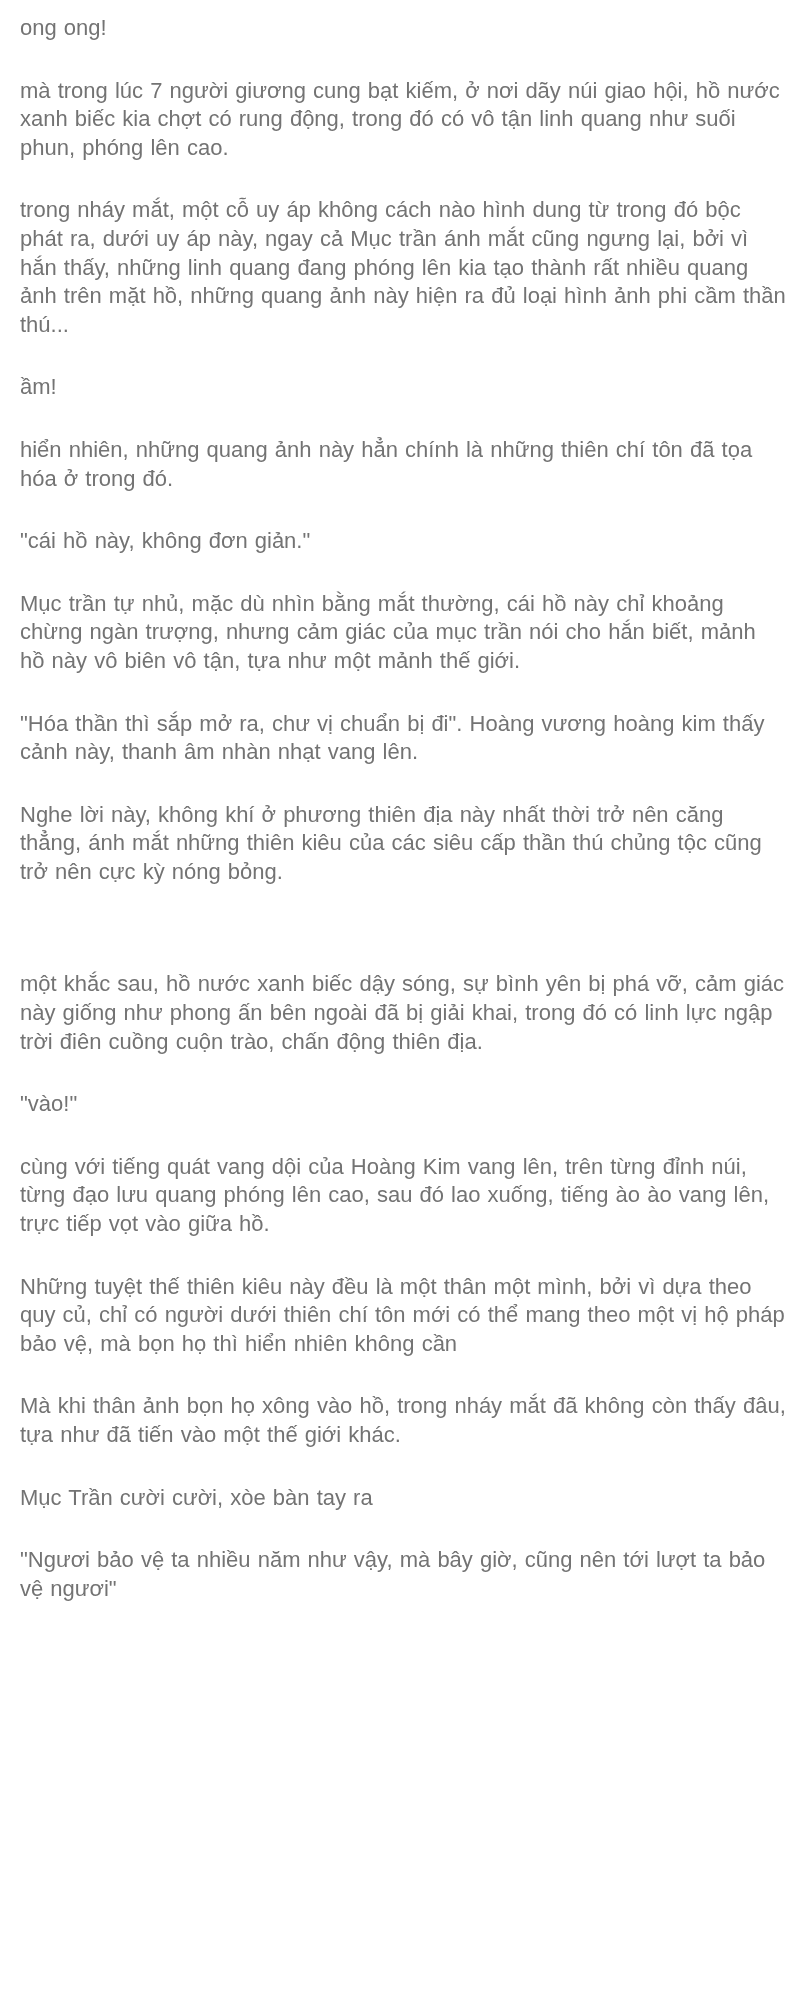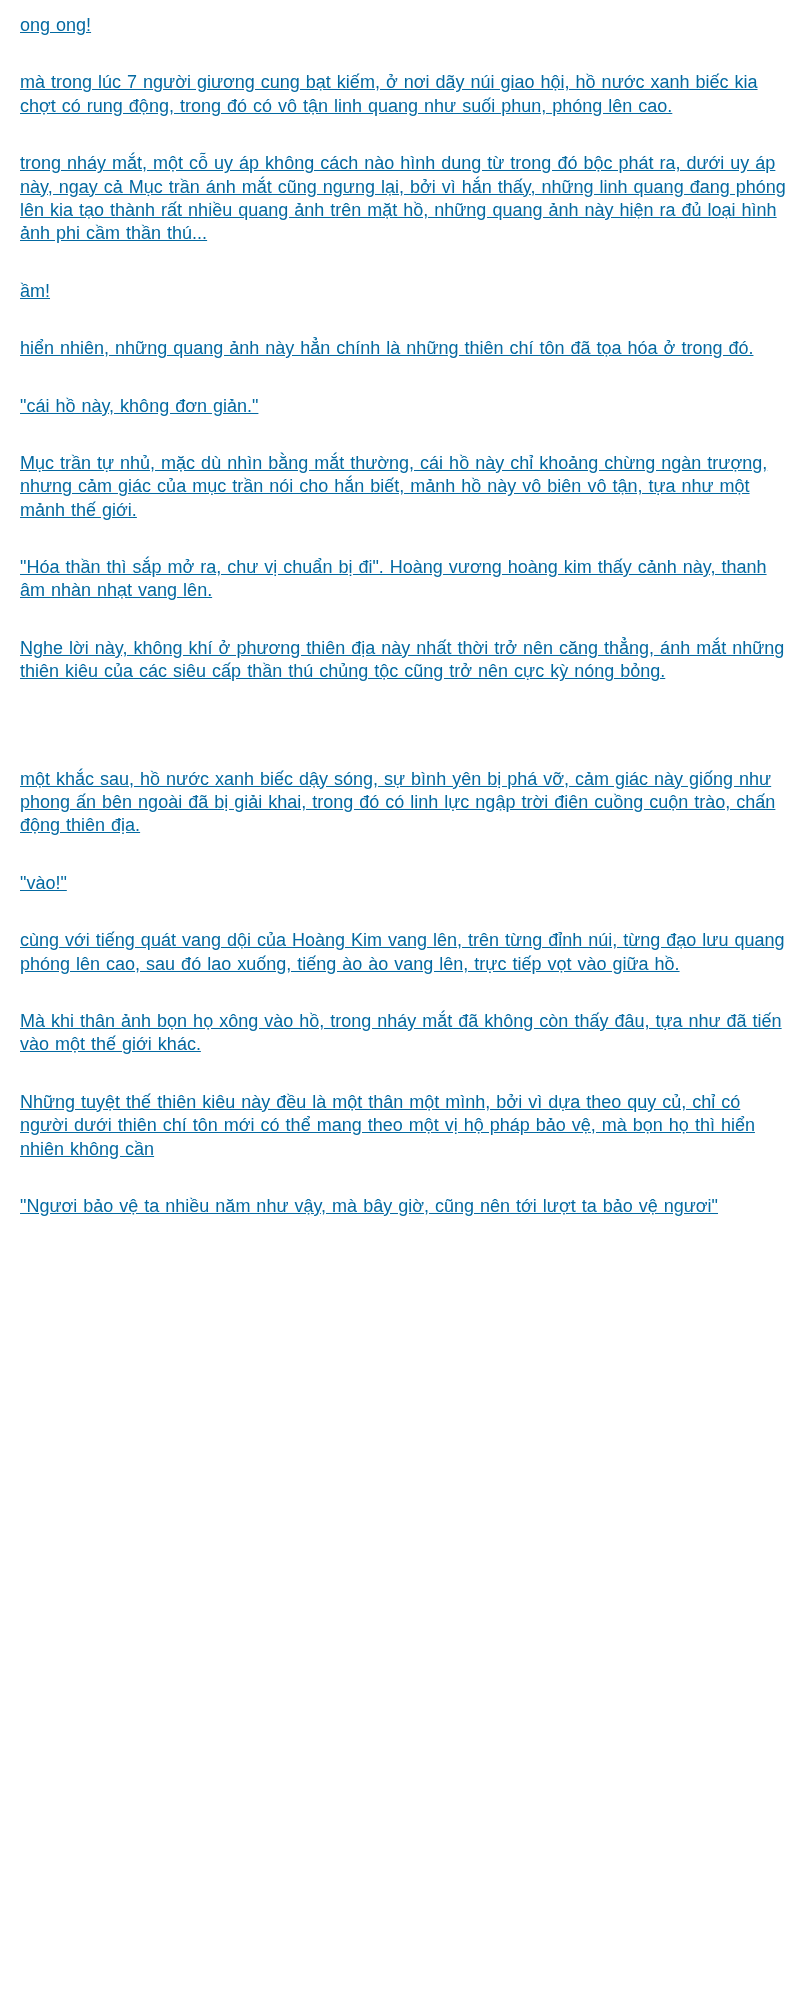--- a/index.html
+++ b/index.html
@@ -15,26 +15,25 @@
   }
   .page {
     box-sizing: border-box;
     width: 800px;
     min-height: 2000px;
     background: #ffffff;
     padding: 14px 14px 40px 20px;
   }
   .para {
     margin: 0 0 34px 0;
-    font-size: 18px;
+    font-size: 22px;
     line-height: 1.3;
-    color: #0369a1;
+    color: #737373;
     white-space: pre-line;
     word-spacing: 1px;
-    text-decoration: underline;
   }
   .para.gap-before {
     margin-top: 84px;
   }
 </style>
 </head>
 <body>
 
 <div class="page">
   <div>
@@ -43,17 +42,18 @@
       <p class="para">trong nháy mắt, một cỗ uy áp không cách nào hình dung từ trong đó bộc phát ra, dưới uy áp này, ngay cả Mục trần ánh mắt cũng ngưng lại, bởi vì hắn thấy, những linh quang đang phóng lên kia tạo thành rất nhiều quang ảnh trên mặt hồ, những quang ảnh này hiện ra đủ loại hình ảnh phi cầm thần thú...</p>
       <p class="para">ầm!</p>
       <p class="para">hiển nhiên, những quang ảnh này hẳn chính là những thiên chí tôn đã tọa hóa ở trong đó.</p>
       <p class="para">"cái hồ này, không đơn giản."</p>
       <p class="para">Mục trần tự nhủ, mặc dù nhìn bằng mắt thường, cái hồ này chỉ khoảng chừng ngàn trượng, nhưng cảm giác của mục trần nói cho hắn biết, mảnh hồ này vô biên vô tận, tựa như một mảnh thế giới.</p>
       <p class="para">"Hóa thần thì sắp mở ra, chư vị chuẩn bị đi". Hoàng vương hoàng kim thấy cảnh này, thanh âm nhàn nhạt vang lên.</p>
       <p class="para">Nghe lời này, không khí ở phương thiên địa này nhất thời trở nên căng thẳng, ánh mắt những thiên kiêu của các siêu cấp thần thú chủng tộc cũng trở nên cực kỳ nóng bỏng.</p>
       <p class="para gap-before">một khắc sau, hồ nước xanh biếc dậy sóng, sự bình yên bị phá vỡ, cảm giác này giống như phong ấn bên ngoài đã bị giải khai, trong đó có linh lực ngập trời điên cuồng cuộn trào, chấn động thiên địa.</p>
       <p class="para">"vào!"</p>
       <p class="para">cùng với tiếng quát vang dội của Hoàng Kim vang lên, trên từng đỉnh núi, từng đạo lưu quang phóng lên cao, sau đó lao xuống, tiếng ào ào vang lên, trực tiếp vọt vào giữa hồ.</p>
+      <p class="para">Những tuyệt thế thiên kiêu này đều là một thân một mình, bởi vì dựa theo quy củ, chỉ có người dưới thiên chí tôn mới có thể mang theo một vị hộ pháp bảo vệ, mà bọn họ thì hiển nhiên không cần</p>
       <p class="para">Mà khi thân ảnh bọn họ xông vào hồ, trong nháy mắt đã không còn thấy đâu, tựa như đã tiến vào một thế giới khác.</p>
-      <p class="para">Những tuyệt thế thiên kiêu này đều là một thân một mình, bởi vì dựa theo quy củ, chỉ có người dưới thiên chí tôn mới có thể mang theo một vị hộ pháp bảo vệ, mà bọn họ thì hiển nhiên không cần</p>
+      <p class="para">Mục Trần cười cười, xòe bàn tay ra</p>
       <p class="para">"Ngươi bảo vệ ta nhiều năm như vậy, mà bây giờ, cũng nên tới lượt ta bảo vệ ngươi"</p>
     </div>
 </div>
 
 </body></html>

